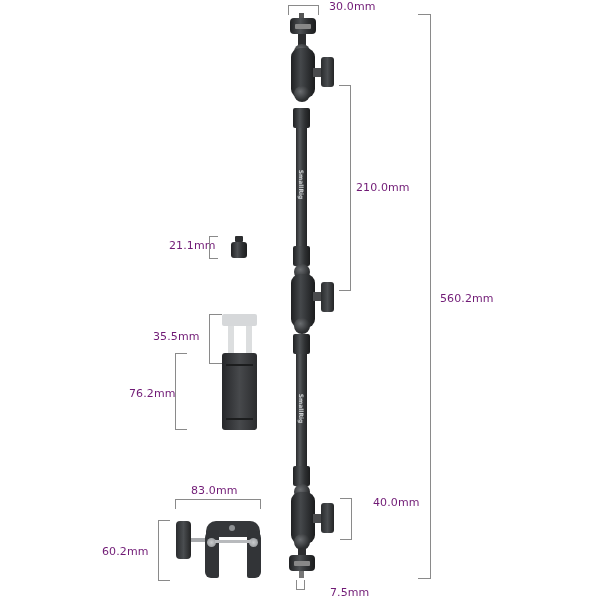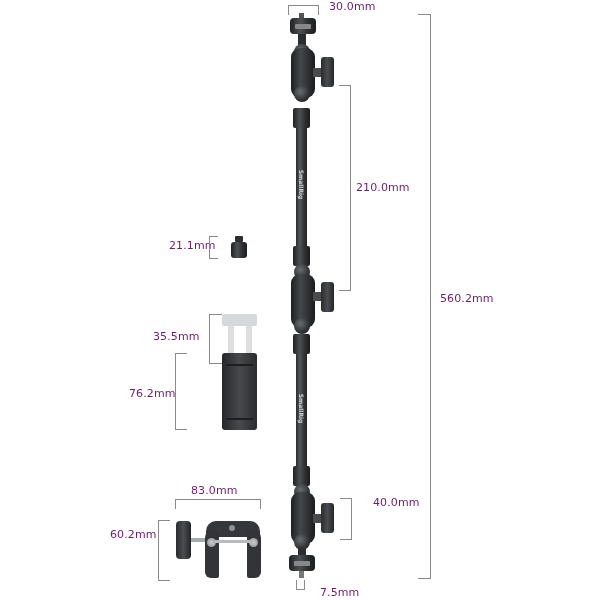--- a/index.html
+++ b/index.html
@@ -34,28 +34,28 @@
 
   <div class="dim" style="left:153px;top:330px;">35.5mm</div>
   <div class="br" style="left:209px;top:314px;width:13px;height:50px;border-top-width:1px;border-left-width:1px;border-bottom-width:1px;"></div>
 
   <div class="dim" style="left:129px;top:387px;">76.2mm</div>
   <div class="br" style="left:175px;top:353px;width:12px;height:77px;border-top-width:1px;border-left-width:1px;border-bottom-width:1px;"></div>
 
   <div class="dim" style="left:191px;top:484px;">83.0mm</div>
   <div class="br" style="left:175px;top:499px;width:86px;height:10px;border-top-width:1px;border-left-width:1px;border-right-width:1px;"></div>
 
-  <div class="dim" style="left:102px;top:528px;margin-left:8px;">60.2mm</div>
+  <div class="dim" style="left:102px;top:545px;">60.2mm</div>
   <div class="br" style="left:158px;top:520px;width:12px;height:61px;border-top-width:1px;border-left-width:1px;border-bottom-width:1px;"></div>
 
   <div class="br" style="left:340px;top:498px;width:12px;height:42px;border-top-width:1px;border-right-width:1px;border-bottom-width:1px;"></div>
   <div class="dim" style="left:357px;top:496px;margin-left:16px;">40.0mm</div>
 
   <div class="br" style="left:296px;top:580px;width:9px;height:10px;border-left-width:1px;border-right-width:1px;border-bottom-width:1px;"></div>
-  <div class="dim" style="left:320px;top:586px;">7.5mm</div>
+  <div class="dim" style="left:330px;top:586px;">7.5mm</div>
 
   <div>
 
     <div class="part" style="left:299px;top:13px;width:5px;height:6px;background:#555;"></div>
     <div class="part collar" style="left:290px;top:18px;width:26px;height:16px;border-radius:4px;"></div>
     <div class="part" style="left:295px;top:24px;width:16px;height:5px;background:#888;border-radius:1px;"></div>
     <div class="part" style="left:298px;top:34px;width:8px;height:14px;background:#2c2d2f;"></div>
 
     <div class="part ball" style="left:294px;top:44px;width:16px;height:16px;"></div>
     <div class="part arm" style="left:291px;top:48px;width:24px;height:50px;"></div>

